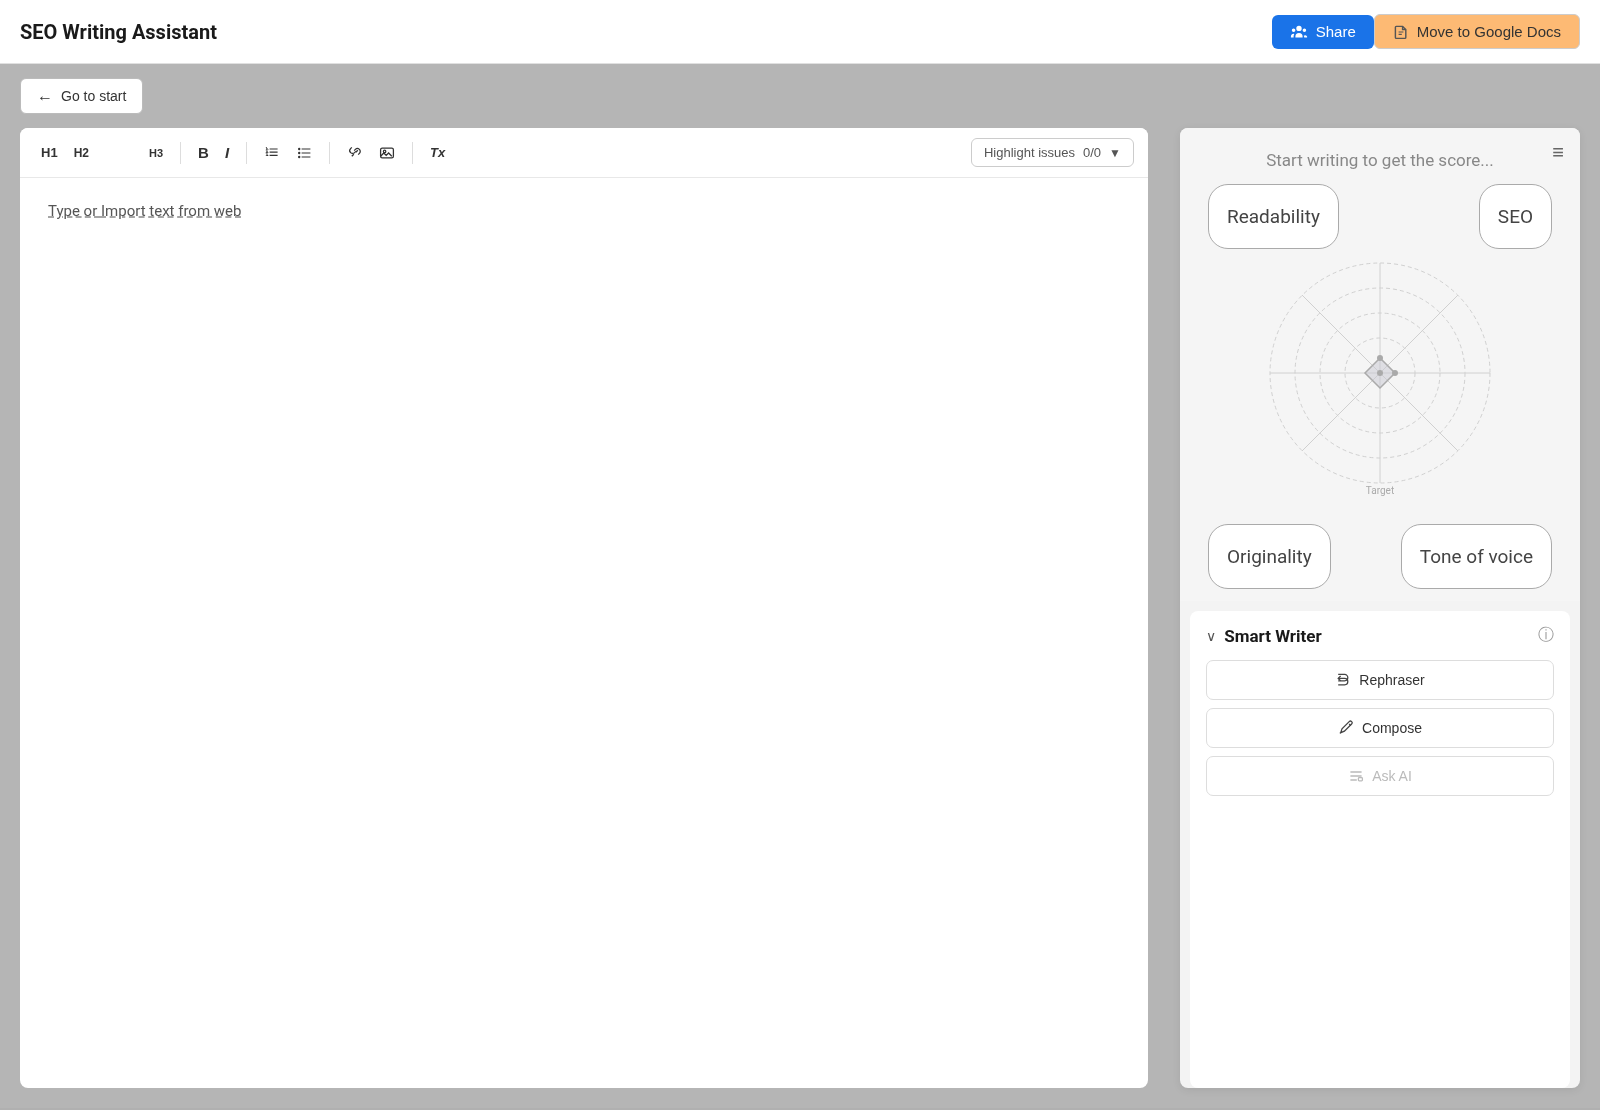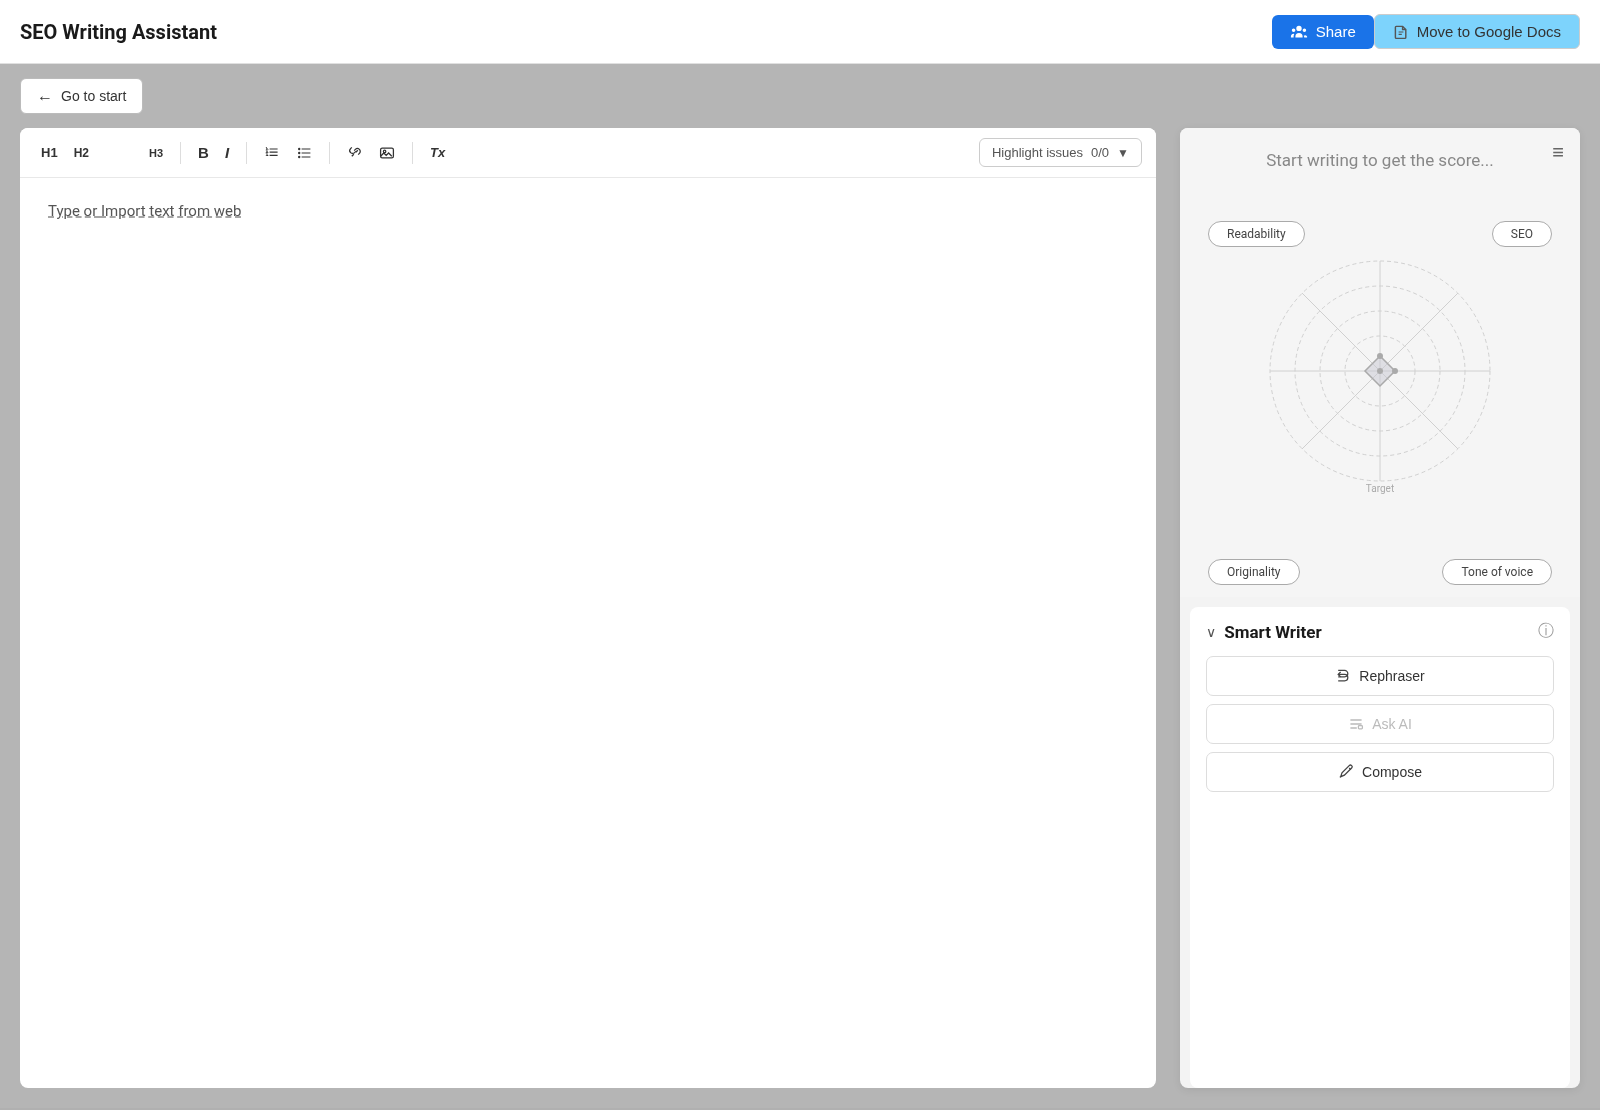--- a/index.html
+++ b/index.html
@@ -40,21 +40,21 @@
       padding: 8px 18px;
       font-size: 15px;
       font-weight: 500;
       cursor: pointer;
     }
     .btn-share svg { width: 18px; height: 18px; }
     .btn-google-docs {
       display: flex;
       align-items: center;
       gap: 8px;
-      background: #7dd3fc;
+      background: #fdba74;
       color: #333;
       border: 1px solid #ccc;
       border-radius: 6px;
       padding: 8px 18px;
       font-size: 15px;
       font-weight: 500;
       cursor: pointer;
     }
 
     
@@ -73,21 +73,21 @@
       font-size: 14px;
       color: #333;
       cursor: pointer;
     }
 
     
     .main-layout {
       display: flex;
       height: calc(1110px - 130px);
       background: #b5b5b5;
-      gap: 4px;
+      gap: 12px;
       padding: 0 20px 20px 20px;
     }
 
     
     .editor-panel {
       flex: 1;
       background: #fff;
       border-radius: 8px;
       display: flex;
       flex-direction: column;
@@ -215,26 +215,25 @@
     .radar-labels-top {
       display: flex;
       justify-content: space-between;
       width: 100%;
       padding: 0 10px;
       margin-bottom: 4px;
     }
     .radar-label-pill {
       border: 1.5px solid #aaa;
       border-radius: 20px;
-      padding: 5px 18px;
-      font-size: 12px;
+      padding: 20px 18px;
+      font-size: 19px;
       color: #444;
       background: #fff;
       cursor: pointer;
-      margin-top: 37px;
     }
     .radar-svg-wrap {
       width: 280px;
       height: 240px;
       position: relative;
     }
     .radar-labels-bottom {
       display: flex;
       justify-content: space-between;
       width: 100%;
@@ -468,31 +467,31 @@
 
       <button class="smart-writer-btn">
         <svg class="icon-svg" viewBox="0 0 20 20" fill="none" stroke="#444" stroke-width="1.6">
           <path d="M4 8h8a4 4 0 010 8H4"></path>
           <path d="M7 5l-3 3 3 3"></path>
           <path d="M4 11h8a4 4 0 000-8H4"></path>
         </svg>
         <span>Rephraser</span>
       </button>
 
+      <button class="smart-writer-btn">
+        <svg class="icon-svg" viewBox="0 0 20 20" fill="none" stroke="#444" stroke-width="1.6">
+          <path d="M3 17l2-6 9-9a2 2 0 013 3l-9 9-5 2z"></path>
+          <path d="M14 5l2 2"></path>
+        </svg>
+        <span>Compose</span>
+      </button>
+
       <button class="smart-writer-btn disabled" disabled="">
         <svg class="icon-svg" viewBox="0 0 20 20" fill="none" stroke="#bbb" stroke-width="1.6">
           <path d="M3 5h14M3 10h14M3 15h8"></path>
           <rect x="13" y="12" width="5" height="4" rx="1"></rect>
         </svg>
         <span style="color:#bbb;">Ask AI</span>
       </button>
-
-      <button class="smart-writer-btn">
-        <svg class="icon-svg" viewBox="0 0 20 20" fill="none" stroke="#444" stroke-width="1.6">
-          <path d="M3 17l2-6 9-9a2 2 0 013 3l-9 9-5 2z"></path>
-          <path d="M14 5l2 2"></path>
-        </svg>
-        <span>Compose</span>
-      </button>
     </div>
 
   </div>
 </div>
 
 </body></html>

